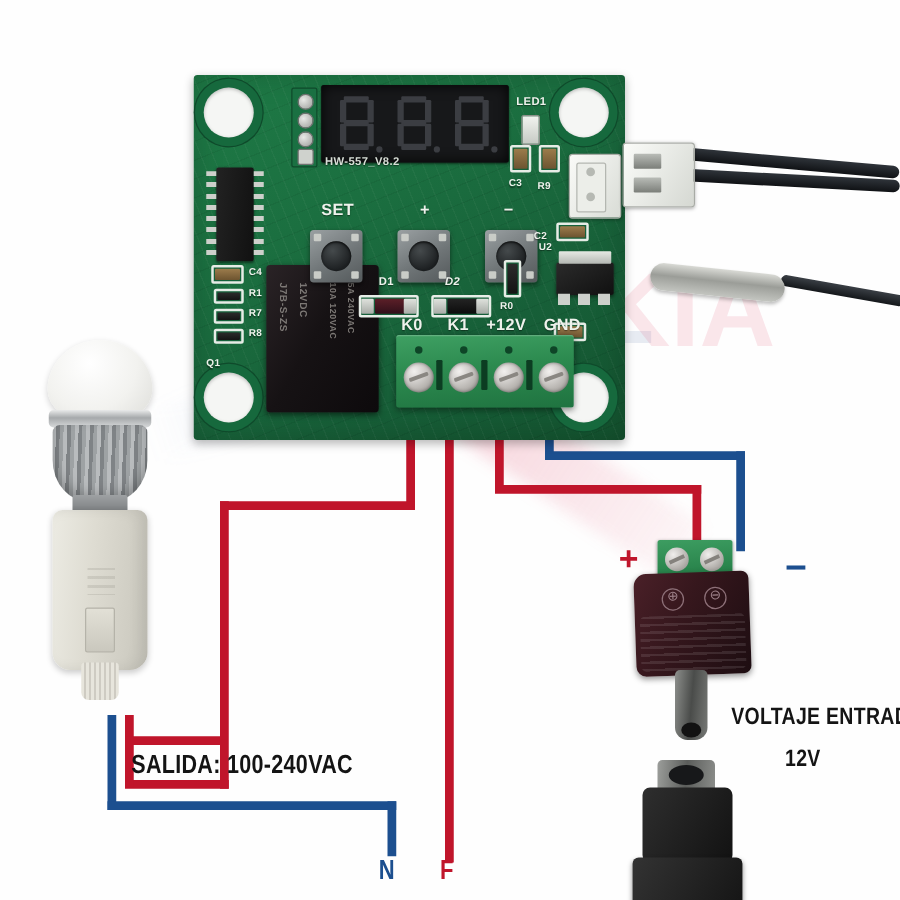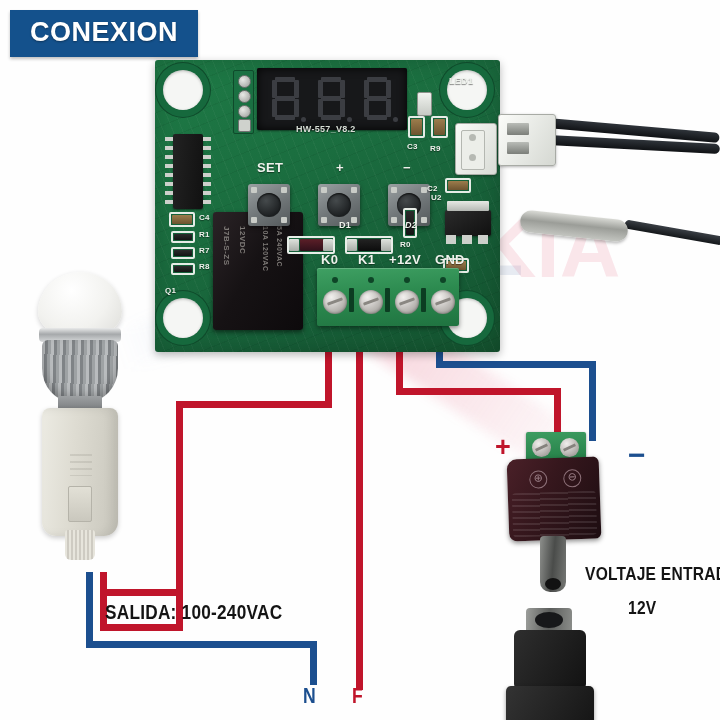--- a/index.html
+++ b/index.html
@@ -155,21 +155,21 @@
   .btn i:nth-child(1){left:3px;top:3px;}
   .btn i:nth-child(2){right:3px;top:3px;}
   .btn i:nth-child(3){left:3px;bottom:3px;}
   .btn i:nth-child(4){right:3px;bottom:3px;}
   .btn.b1{left:93px;top:124px;}
   .btn.b2{left:163px;top:124px;}
   .btn.b3{left:233px;top:124px;}
 
   
   .silk{position:absolute;color:#eef2ec;font-size:11px;font-weight:bold;letter-spacing:.3px;white-space:nowrap;text-shadow:0 1px 1px rgba(0,0,0,.45);}
-  .silk.sm{font-size:9px;margin-left:36px;}
+  .silk.sm{font-size:9px;}
   .silk.tiny{font-size:8px;}
   .silk.big{font-size:13px;}
 
   
   .diode{
     position:absolute;width:48px;height:18px;
     border:2px solid #e8eee8;border-radius:2px;box-sizing:border-box;
     background:#15603a;
   }
   .diode b{
@@ -418,23 +418,20 @@
 </head>
 <body>
 
 <div id="stage">
 
   <div class="wm-stripe"></div>
   <div class="wm-stripe2"></div>
   <div class="wm-blue">DIGITAL</div>
   <div class="wm-pink">AKIA</div>
 
-  <div class="banner">
-    <span>CONEXION</span>
-  </div>
 
   <div class="wire wv" style="left:325px;top:340px;height:68px;"></div>
   <div class="wire wh" style="left:176px;top:401px;width:156px;"></div>
   <div class="wire wv" style="left:176px;top:401px;height:230px;"></div>
   <div class="wire wh" style="left:100px;top:624px;width:83px;"></div>
   <div class="wire wv" style="left:100px;top:572px;height:58px;"></div>
 
   <div class="wire wh" style="left:100px;top:589px;width:76px;"></div>
 
   <div class="wire wv" style="left:356px;top:340px;height:350px;"></div>
@@ -579,21 +576,21 @@
         <b></b>
       </div>
     <div class="silk tiny" style="left:44px;top:186px;">R7</div>
     <div class="smd dark" style="left:16px;top:203px;width:24px;height:12px;">
         <b></b>
       </div>
     <div class="silk tiny" style="left:44px;top:202px;">R8</div>
     <div class="silk tiny" style="left:10px;top:226px;">Q1</div>
 
     <div class="silk sm" style="left:148px;top:160px;">D1</div>
-    <div class="silk sm" style="left:214px;top:160px;font-style:italic;">D2</div>
+    <div class="silk sm" style="left:201px;top:160px;font-style:italic;">D2</div>
     <div class="diode" style="left:132px;top:176px;">
       <s class="l"></s>
         <b style="background:linear-gradient(180deg,#5c1f28,#30101a);"></b>
         <s class="r"></s>
     </div>
     <div class="diode" style="left:190px;top:176px;">
       <s class="l"></s>
         <b style="background:linear-gradient(180deg,#232323,#0c0c0c);"></b>
         <s class="r"></s>
     </div>

